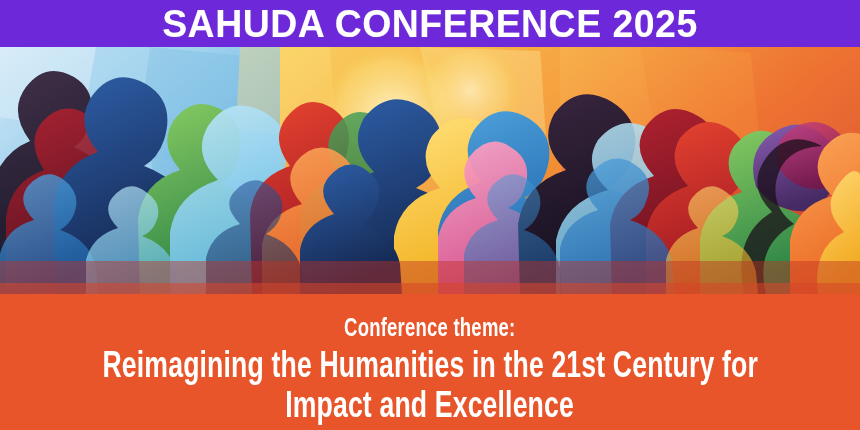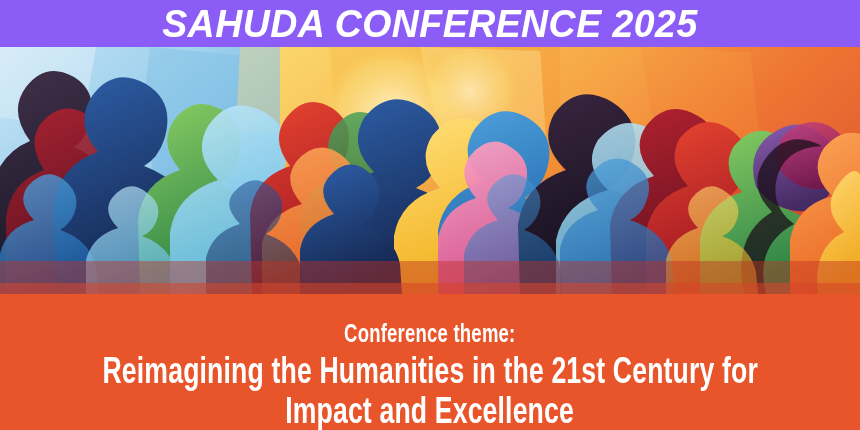--- a/index.html
+++ b/index.html
@@ -12,24 +12,23 @@
   #poster {
     position:relative;
     width:860px; height:430px;
     background:#E9552A;
     overflow:hidden;
   }
 
   
   .title-band {
     position:absolute; left:0; top:0; width:860px; height:47px;
-    background:#8b5cf6;
+    background:#6d28d9;
     display:flex; align-items:flex-end; justify-content:center;
     overflow:hidden;
-    font-style:italic;
   }
   .conf-title {
     color:#FFFFFF;
     font-family:"Liberation Sans", sans-serif;
     font-weight:bold;
     font-size:39px;
     line-height:38px;
     letter-spacing:0.5px;
     white-space:nowrap;
     transform:scaleX(0.96);
@@ -46,21 +45,21 @@
     background:#d94f24;
   }
   .artwork svg { display:block; width:860px; height:247px; }
 
   
   .theme-block {
     position:absolute; left:0; top:294px; width:860px; height:136px;
     background:#E9552A;
     display:flex; flex-direction:column; align-items:center;
     justify-content:flex-start;
-    padding-top:24px;
+    padding-top:18px;
   }
   .theme-label {
     color:#FFFFFF;
     font-family:"Liberation Sans Narrow","Liberation Sans", sans-serif;
     font-weight:bold;
     font-size:25px;
     line-height:30px;
     transform:scaleX(0.74);
     transform-origin:center;
     white-space:nowrap;

